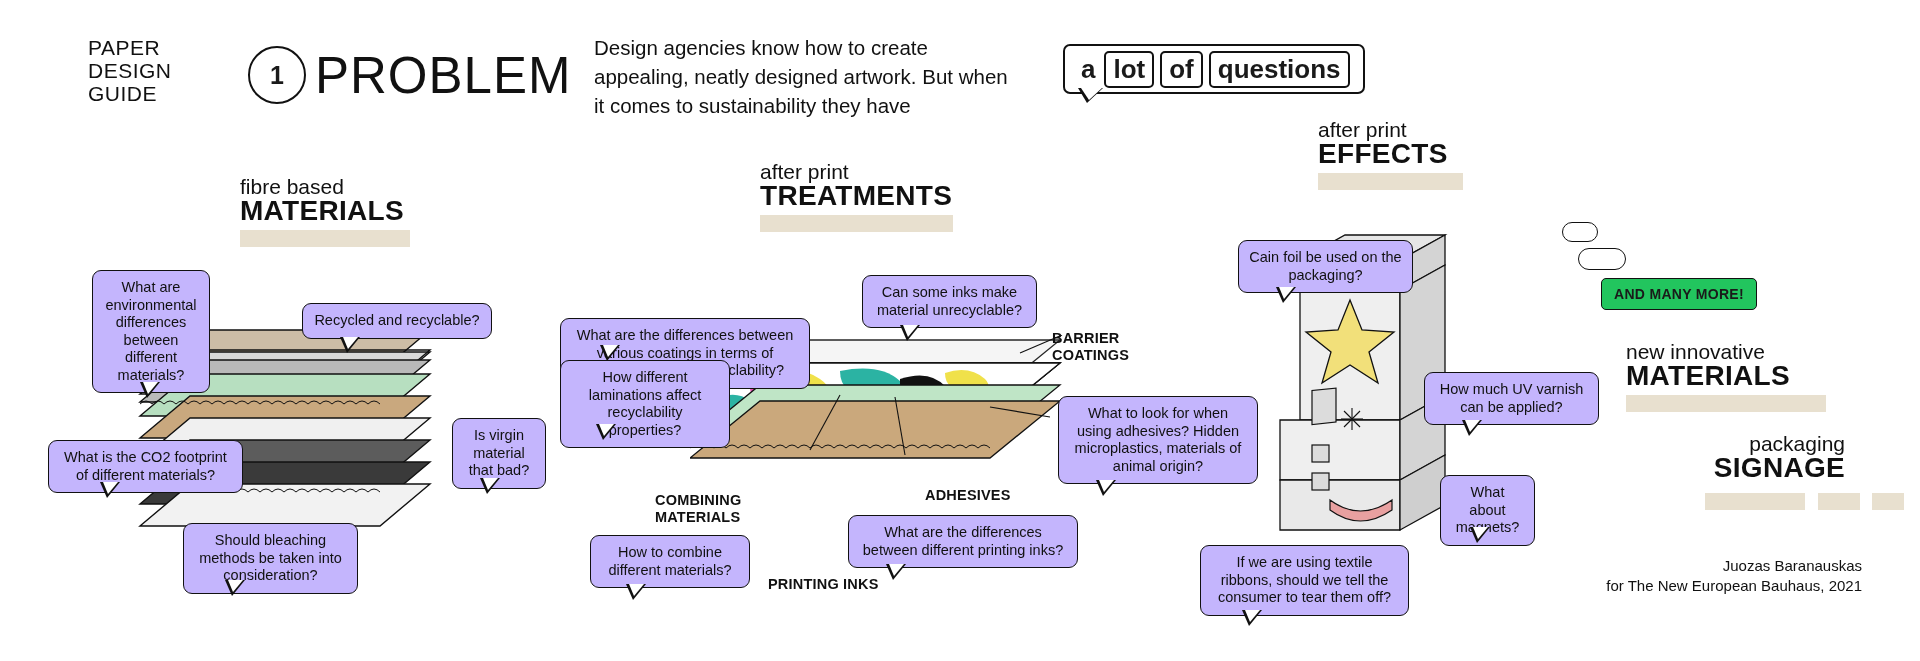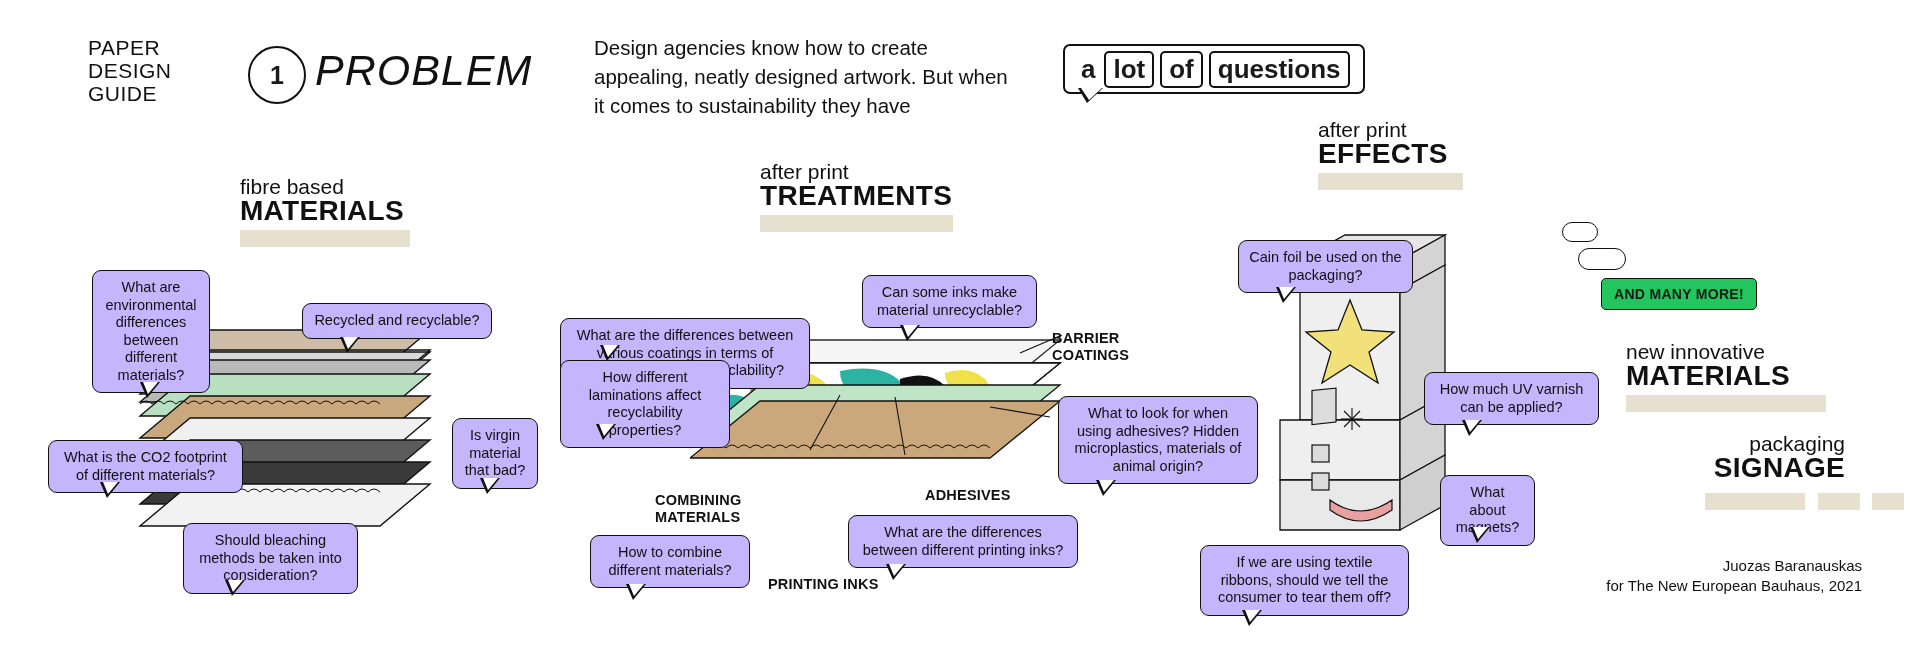--- a/index.html
+++ b/index.html
@@ -10,21 +10,21 @@
     color:#1a1a1a;
     overflow:hidden;
     position:relative;
   }
   .abs{position:absolute;}
 
   
   #brand{left:88px;top:36px;width:140px;font-size:21px;line-height:23px;letter-spacing:.5px;color:#111;}
   #num-badge{left:248px;top:46px;width:54px;height:54px;border-radius:50%;border:2.5px solid #111;
              display:flex;align-items:center;justify-content:center;font-size:25px;font-weight:bold;}
-  #problem-title{left:315px;top:46px;font-size:43px;letter-spacing:1px;color:#111;font-style:italic;}
+  #problem-title{left:315px;top:46px;font-size:51px;letter-spacing:1px;color:#111;}
   #intro{left:594px;top:33px;width:420px;font-size:20.5px;line-height:29px;color:#111;}
 
   
   #alot{left:1063px;top:44px;height:46px;border:2px solid #111;border-radius:7px;background:#fff;
         display:flex;align-items:center;padding:0 10px;}
   #alot .w{font-size:26px;font-weight:bold;padding:0 6px;}
   #alot .boxed{border:2px solid #111;border-radius:5px;padding:1px 7px;margin:0 3px;background:#fff;}
   #alot-tail{left:1078px;top:88px;width:0;height:0;border-left:9px solid transparent;border-right:16px solid transparent;border-top:15px solid #111;}
   #alot-tail2{left:1081px;top:88px;width:0;height:0;border-left:8px solid transparent;border-right:13px solid transparent;border-top:12px solid #fff;}
 
@@ -139,21 +139,21 @@
 <div class="tail b-in abs" style="left:143px;top:382px;"></div>
 
 <div class="abs bubble" style="left:302px;top:303px;width:190px;">Recycled and recyclable?</div>
 <div class="tail b-out abs" style="left:340px;top:337px;"></div>
 <div class="tail b-in abs" style="left:343px;top:337px;"></div>
 
 <div class="abs bubble" style="left:48px;top:440px;width:195px;">What is the CO2 footprint of different materials?</div>
 <div class="tail b-out abs" style="left:100px;top:482px;"></div>
 <div class="tail b-in abs" style="left:103px;top:482px;"></div>
 
-<div class="abs bubble" style="left:452px;top:418px;width:86px;">Is virgin material that bad?</div>
+<div class="abs bubble" style="left:452px;top:418px;width:94px;">Is virgin material that bad?</div>
 <div class="tail b-out abs" style="left:480px;top:478px;"></div>
 <div class="tail b-in abs" style="left:483px;top:478px;"></div>
 
 <div class="abs bubble" style="left:183px;top:523px;width:175px;">Should bleaching methods be taken into consideration?</div>
 <div class="tail b-out abs" style="left:225px;top:580px;"></div>
 <div class="tail b-in abs" style="left:228px;top:580px;"></div>
 
 <svg class="abs" style="left:690px;top:335px;" width="430" height="130">
   <g stroke="#111" stroke-width="1.3">
     <polygon points="70,5 370,5 300,62 0,62" fill="#f4f4f4" opacity="0.9"></polygon>

